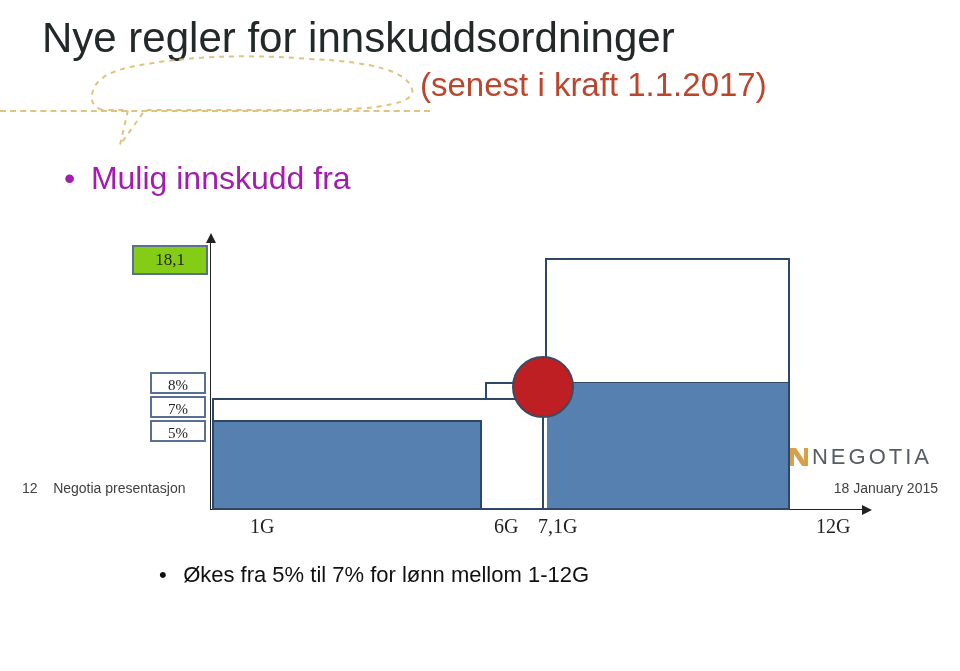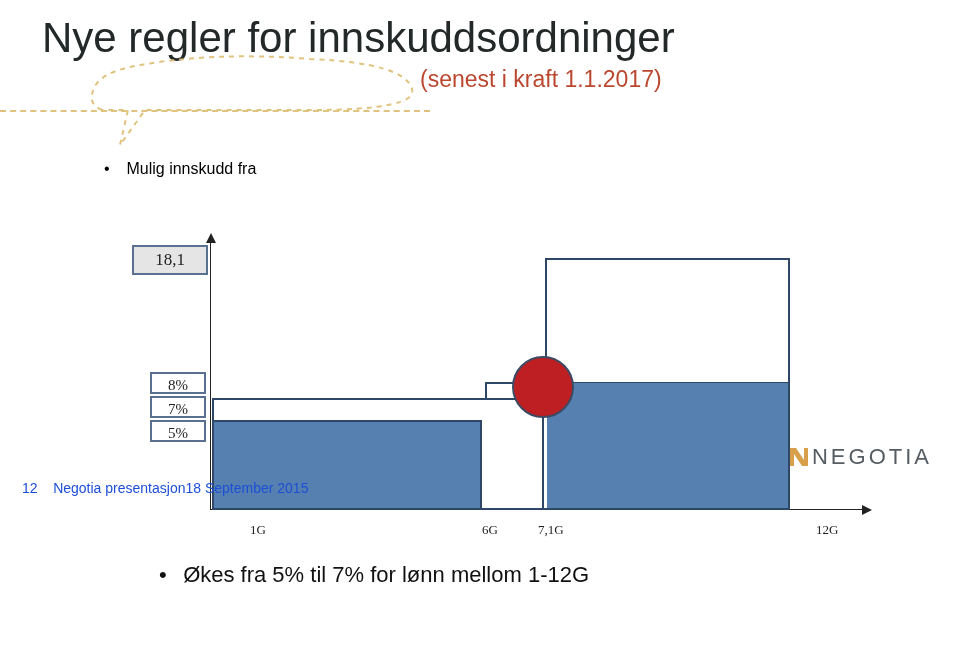--- a/index.html
+++ b/index.html
@@ -22,21 +22,21 @@
     left: 42px;
     top: 14px;
     font-size: 42px;
     color: #232829;
     font-weight: 400;
   }
   .subtitle {
     position: absolute;
     left: 420px;
     top: 66px;
-    font-size: 23px;
+    font-size: 33px;
     color: #bb462e;
     font-weight: 400;
   }
   .decor-dash {
     position: absolute;
     left: 0;
     top: 110px;
     width: 430px;
     border-top: 2px dashed #e0c37e;
   }
@@ -44,23 +44,22 @@
     position: absolute;
     left: 90px;
     top: 55px;
     width: 330px;
     height: 95px;
     pointer-events: none;
   }
   .bullet-row {
     position: absolute;
     left: 64px;
-    font-size: 16px;
-    color: #000000;
-    margin-left: 40px;
+    font-size: 32px;
+    color: #a21caf;
   }
   .bullet-row .dot {
     display: inline-block;
     width: 18px;
     text-align: left;
   }
   .sub-bullet {
     position: absolute;
     left: 118px;
     font-size: 22px;
@@ -115,21 +114,21 @@
     border-top: 5px solid transparent;
     border-bottom: 5px solid transparent;
     border-left: 10px solid #222;
   }
   .ytick-box {
     position: absolute;
     left: -18px;
     width: 72px;
     height: 26px;
     border: 2px solid #5a7091;
-    background: #e5e5e5;
+    background: #84cc16;
     text-align: center;
     font-family: Georgia, 'Times New Roman', serif;
     font-size: 17px;
     line-height: 26px;
     color: #222;
   }
   .ytick-small {
     position: absolute;
     left: 0;
     width: 56px;
@@ -159,40 +158,41 @@
   }
   .bar-left-old { left: 62px;  width: 270px; height: 90px; }
   .bar-left-new { left: 62px;  width: 332px; height: 112px; }
   .bar-right-old{ left: 335px; width: 305px; height: 128px; background:#fff; }
   .bar-right-new{ left: 395px; width: 245px; height: 252px; background:#fff;}
   .bar-right-cover { left: 397px; width: 241px; height: 125px; bottom:2px; border:none;}
   .xlabs {
     position: absolute;
     bottom: -28px;
     font-family: Georgia, serif;
-    font-size: 13px;
+    font-size: 20px;
     color: #222;
     margin-top: 28px;
   }
   .redcircle {
     position: absolute;
     width: 58px;
     height: 58px;
     border-radius: 50%;
     background: #be1f22;
     border: 2px solid #3d4a63;
   }
   .footer {
     position: absolute;
     left: 22px;
     bottom: 8px;
     right: 22px;
     font-size: 14px;
-    color: #1d4ed8;
+    color: #404040;
     display: flex;
+    justify-content: space-between;
     align-items: center;
   }
   .logo {
     position: absolute;
     right: 28px;
     bottom: 34px;
     display: flex;
     align-items: flex-end;
   }
   .logo-icon {
@@ -232,21 +232,21 @@
     <div class="outline-bar bar-left-new"></div>
     <div class="bar bar-left-old"></div>
     <div class="bar bar-right-cover"></div>
 
     <div class="ytick-box" style="top:-5px">18,1</div>
     <div class="ytick-small" style="top:122px">8%</div>
     <div class="ytick-small" style="top:146px">7%</div>
     <div class="ytick-small" style="top:170px">5%</div>
 
     <div class="xlabs" style="left:100px">1G</div>
-    <div class="xlabs" style="left:332px">6G</div>
+    <div class="xlabs" style="left:344px">6G</div>
     <div class="xlabs" style="left:388px">7,1G</div>
     <div class="xlabs" style="left:666px">12G</div>
 
     <div class="redcircle" style="left:362px; top:106px"></div>
   </div>
 
   <div class="sub-bullet" style="top:562px">
     <span class="dot">•</span>
     <span>Økes fra 5% til 7% for lønn mellom 1-12G</span>
   </div>
@@ -259,16 +259,16 @@
     </span>
     <span class="logo-text">NEGOTIA</span>
   </div>
 
   <div class="footer">
     <div>
       <span>12</span>
       &nbsp;&nbsp;
       <span>Negotia presentasjon</span>
     </div>
-    <div>18 September 2015</div>
+    <div>18 January 2015</div>
   </div>
 
 </div>
 
 </body></html>

